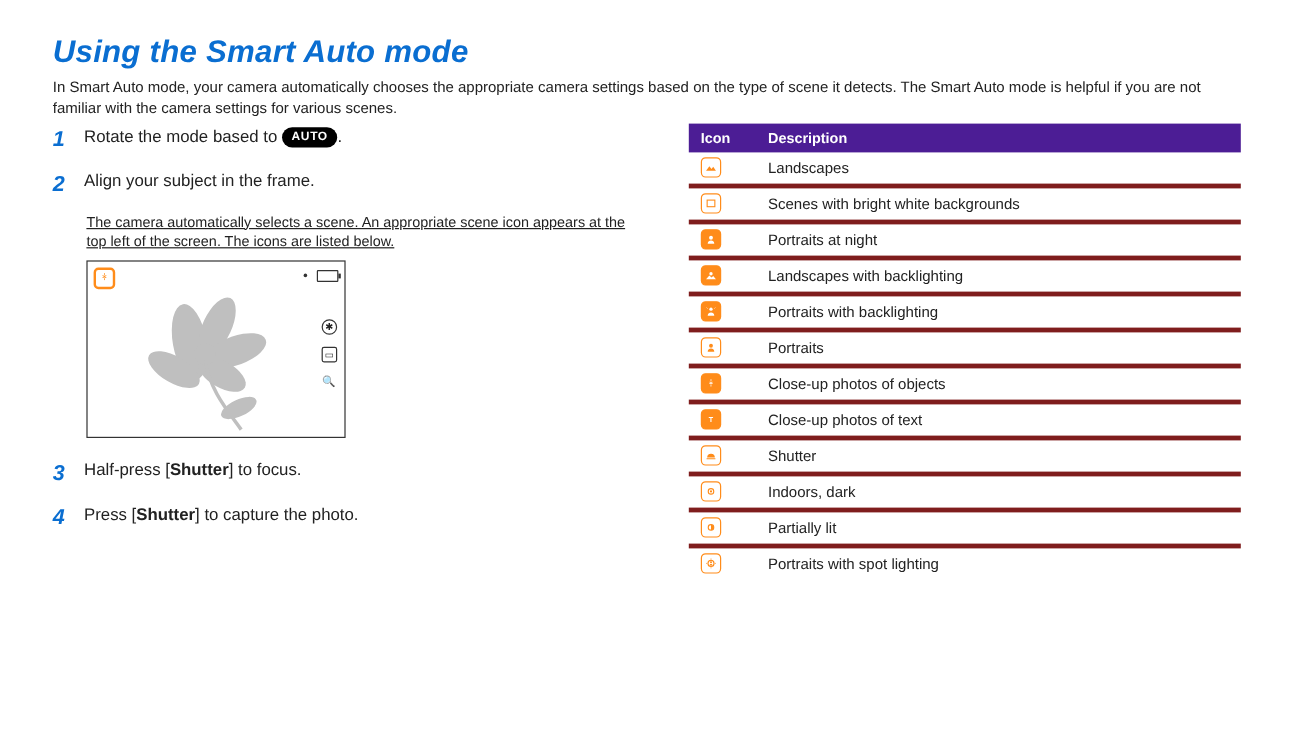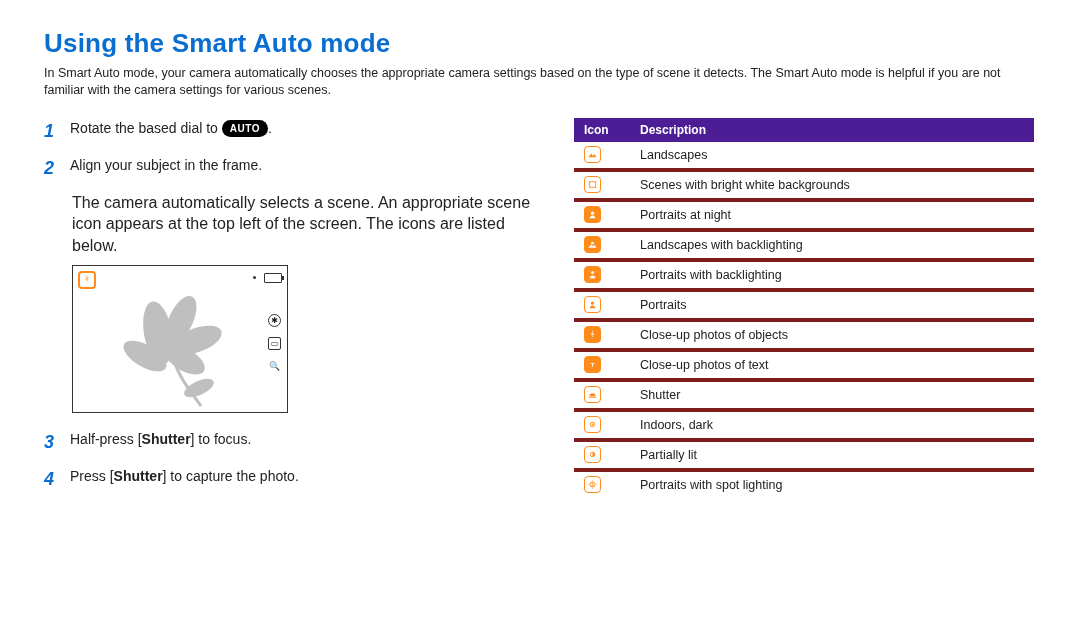--- a/index.html
+++ b/index.html
@@ -1,19 +1,19 @@
 <!DOCTYPE html>
 <html><head>
 <meta charset="utf-8">
 <style>
   * { box-sizing: border-box; margin: 0; padding: 0; }
   html, body { width: 1080px; height: 630px; background: #fff; font-family: "Segoe UI", "Myriad Pro", Arial, sans-serif; color: #222; }
   .page { padding: 28px 44px 12px 44px; }
-  h1 { color: #0a6ed1; font-size: 26px; font-weight: 700; letter-spacing: .2px; margin-bottom: 6px; }
-  .intro { font-size: 12.5px; line-height: 1.35; margin-bottom: 19px; }
+  h1 { color: #0a6ed1; font-size: 26px; font-weight: 700; font-style: italic; letter-spacing: .2px; margin-bottom: 6px; }
+  .intro { font-size: 12.5px; line-height: 1.35; margin-bottom: 4px; }
   .cols { display: flex; gap: 40px; }
   .left { width: 490px; }
   .right { width: 460px; }
   .steps { list-style: none; }
   .steps > li { display: flex; gap: 12px; margin-bottom: 10px; font-size: 14px; line-height: 1.5; }
   .steps > li .num { color: #0a6ed1; font-style: italic; font-weight: 600; font-size: 18px; width: 14px; flex: 0 0 14px; }
   .pill { display: inline-flex; align-items: center; justify-content: center; background: #000; color: #fff; border-radius: 10px; font-size: 10px; padding: 1px 8px 1.5px; font-weight: 600; letter-spacing: .5px; position: relative; top: -1px; }
   strong { font-weight: 700; }
   .lcd { width: 216px; height: 148px; border: 1.5px solid #333; margin: 8px 0 16px 28px; position: relative; background: #fff; }
   .lcd .topbar { position: absolute; top: 5px; left: 5px; right: 5px; height: 18px; }
@@ -45,29 +45,29 @@
 <div class="page">
   <h1>Using the Smart Auto mode</h1>
   <p class="intro">In Smart Auto mode, your camera automatically chooses the appropriate camera settings based on the type of scene it detects. The Smart Auto mode is helpful if you are not familiar with the camera settings for various scenes.</p>
 
   <div class="cols">
     <div class="left">
       <ol class="steps">
         <li>
           <span class="num">1</span>
           <span>
-            <span>Rotate the based dial to </span><span class="pill">AUTO</span><span>.</span>
+            <span>Rotate the mode based to </span><span class="pill">AUTO</span><span>.</span>
           </span>
         </li>
         <li>
           <span class="num">2</span>
           <span>Align your subject in the frame.</span>
         </li>
       </ol>
-      <p class="sub steps" style="margin-left:28px;font-size:16px;line-height:1.35;margin-bottom:8px;">The camera automatically selects a scene. An appropriate scene icon appears at the top left of the screen. The icons are listed below.</p>
+      <p class="sub steps" style="margin-left:28px;font-size:12px;line-height:1.35;margin-bottom:8px;text-decoration:underline;">The camera automatically selects a scene. An appropriate scene icon appears at the top left of the screen. The icons are listed below.</p>
 
       <div class="lcd">
         <div class="topbar">
           <span class="sq">
             <svg viewBox="0 0 24 24">
                 <path fill="#ff8c1a" d="M12 3c1 0 1 2 0 5 3-2 4-1 3 0-2 1-4 1-4 1s2 0 4 1c1 1 0 2-3 0 1 3 1 5 0 5s-1-2 0-5c-3 2-4 1-3 0 2-1 4-1 4-1s-2 0-4-1c-1-1 0-2 3 0-1-3-1-5 0-5z"></path>
               </svg>
           </span>
           <span class="dot"></span>
           <span class="batt"></span>

